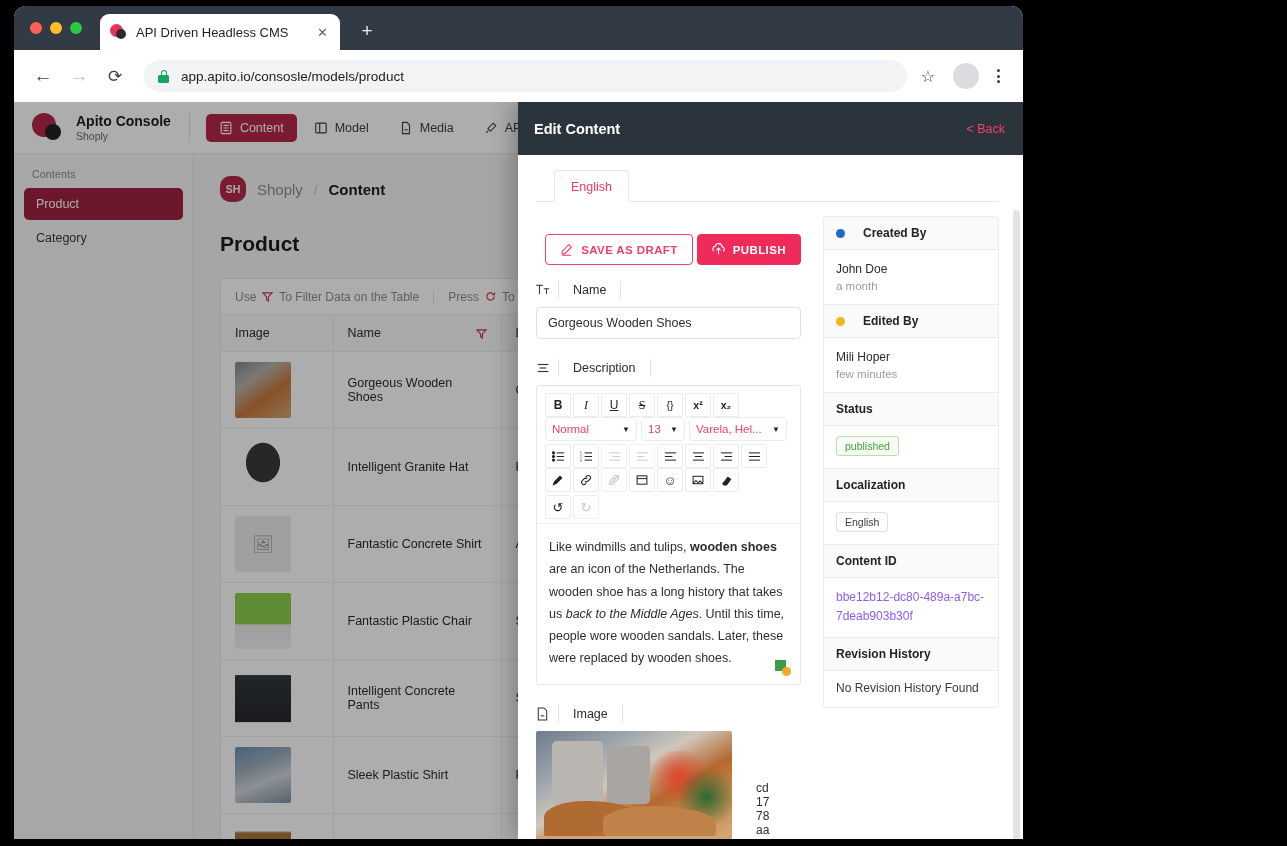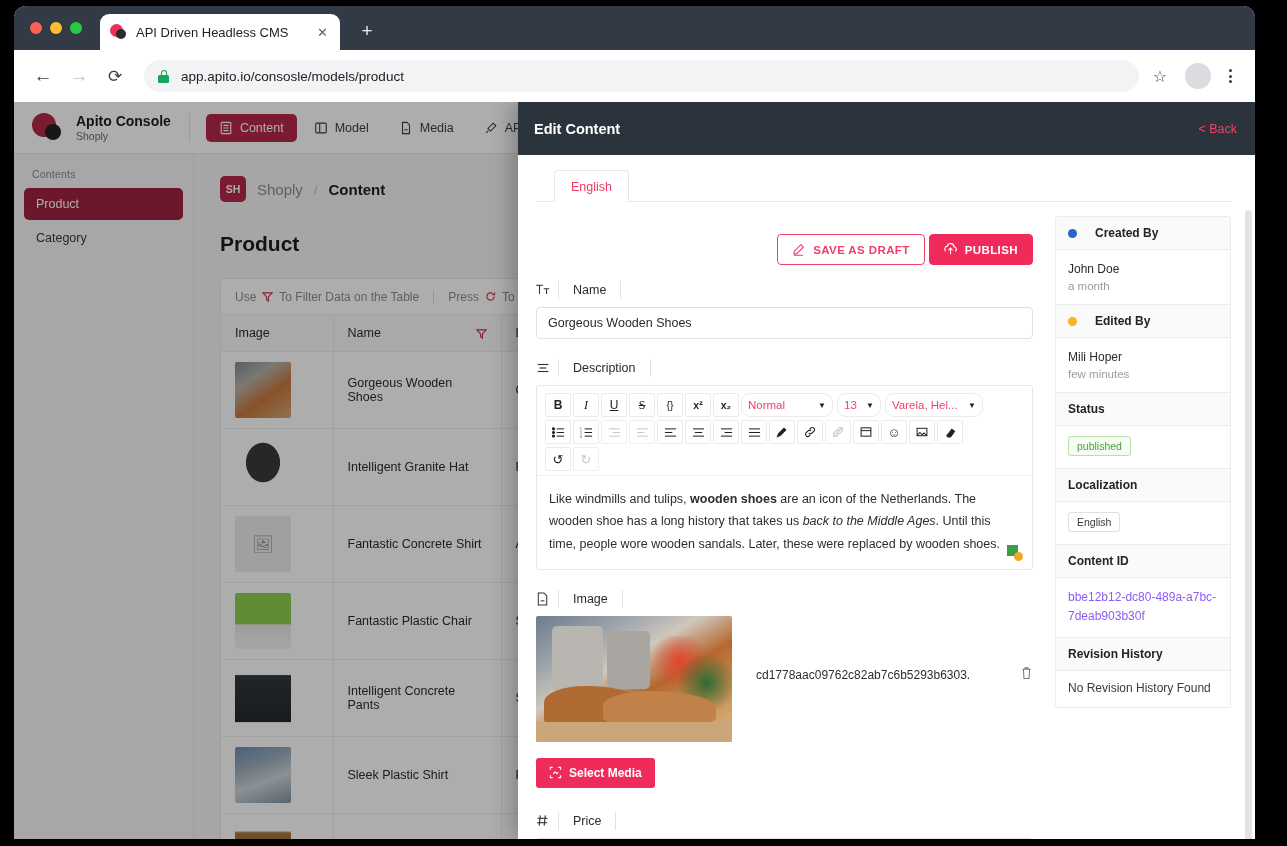--- a/index.html
+++ b/index.html
@@ -7,21 +7,21 @@
     width: 1287px; height: 846px;
     background: #000000;
     font-family: "Liberation Sans", sans-serif;
     overflow: hidden;
   }
 
   
   #browser-window {
     position: absolute;
     left: 14px; top: 6px;
-    width: 1241px; height: 833px;
+    width: 1009px; height: 833px;
     background: #ffffff;
     border-radius: 12px 12px 0 0;
     overflow: hidden;
     box-shadow: 0 0 22px rgba(0,0,0,0.55);
   }
 
   
   #tabstrip {
     position: relative;
     height: 44px;
@@ -165,21 +165,21 @@
   .side-item {
     padding: 9px 12px; border-radius: 5px;
     font-size: 12.5px; color: #33383f; cursor: pointer; margin-bottom: 2px;
   }
   .side-item.active { background: #a02240; color: #fff; }
 
   #app-main { flex: 1 1 auto; padding: 22px 26px; overflow: hidden; }
   #crumb-row { display: flex; align-items: center; gap: 11px; }
   #crumb-badge {
     width: 26px; height: 26px; background: #b5284a; color: #fff;
-    border-radius: 5px; font-size: 10.5px; font-weight: bold;
+    border-radius: 10px; font-size: 10.5px; font-weight: bold;
     display: flex; align-items: center; justify-content: center;
   }
   #crumb-root { font-size: 15px; color: #8d8d8d; }
   .crumb-sep { font-size: 13px; color: #bbb; }
   #crumb-leaf { font-size: 15px; color: #1d1d1d; font-weight: bold; }
   #page-heading { font-size: 21px; font-weight: bold; color: #1d1d1d; margin: 30px 0 22px; }
 
   #table-card { border: 1px solid #e9e9e9; border-radius: 5px; background: #fff; overflow: hidden; }
   #hint-bar {
     height: 36px; display: flex; align-items: center; gap: 14px;
@@ -277,21 +277,21 @@
   .tb-row { display: flex; flex-wrap: wrap; gap: 0; align-items: center; margin-bottom: 3px; }
   .tb-btn {
     width: 26px; height: 24px; margin-right: 2px;
     border: 1px solid #ebebeb; border-radius: 2px; background: #fff;
     display: flex; align-items: center; justify-content: center;
     font-size: 12px; color: #222; cursor: pointer;
   }
   .tb-btn.faded { color: #c9c9c9; border-color: #f0f0f0; }
   .tb-sel {
     height: 24px; margin-right: 4px;
-    border: 1px solid #ebebeb; border-radius: 9px; background: #fff;
+    border: 1px solid #ebebeb; border-radius: 4px; background: #fff;
     display: flex; align-items: center; justify-content: space-between; gap: 8px;
     padding: 0 6px; font-size: 11.5px; color: #f0406a; cursor: pointer;
   }
   .caret { font-size: 8px; color: #222; }
   #rte-body {
     position: relative;
     padding: 12px 12px 14px; min-height: 76px;
     font-size: 12.5px; line-height: 1.78; color: #2d2d2d;
   }
   #rte-body b { font-weight: bold; }

